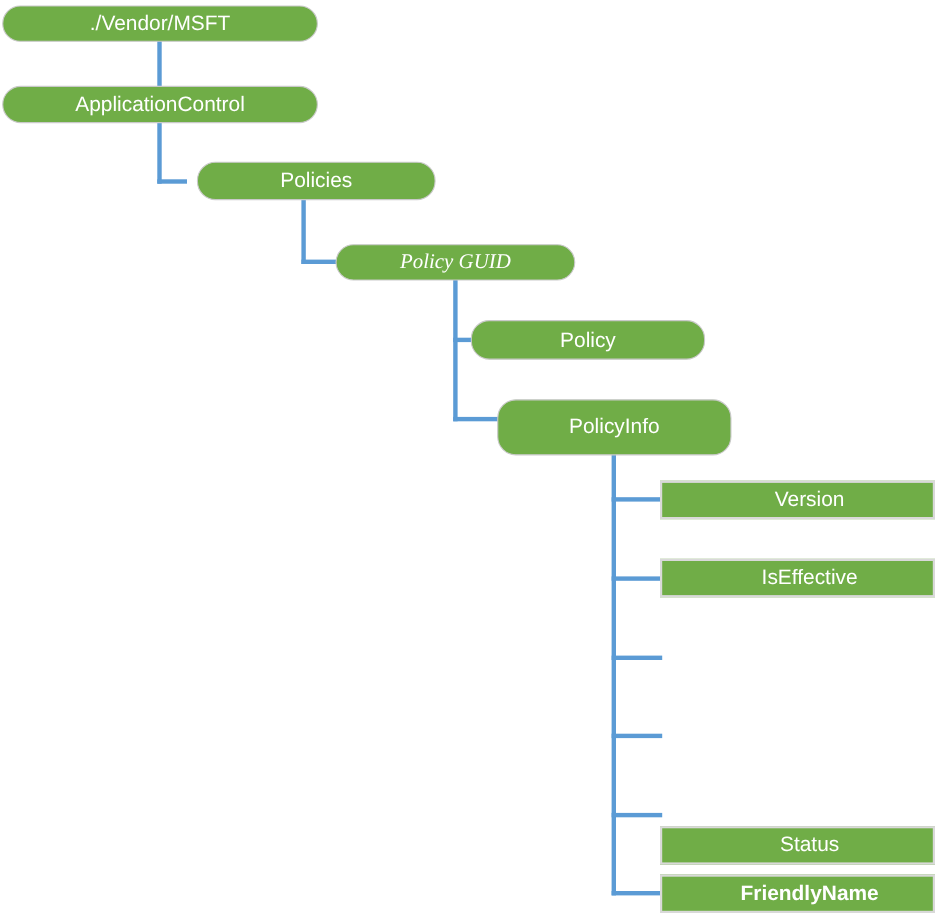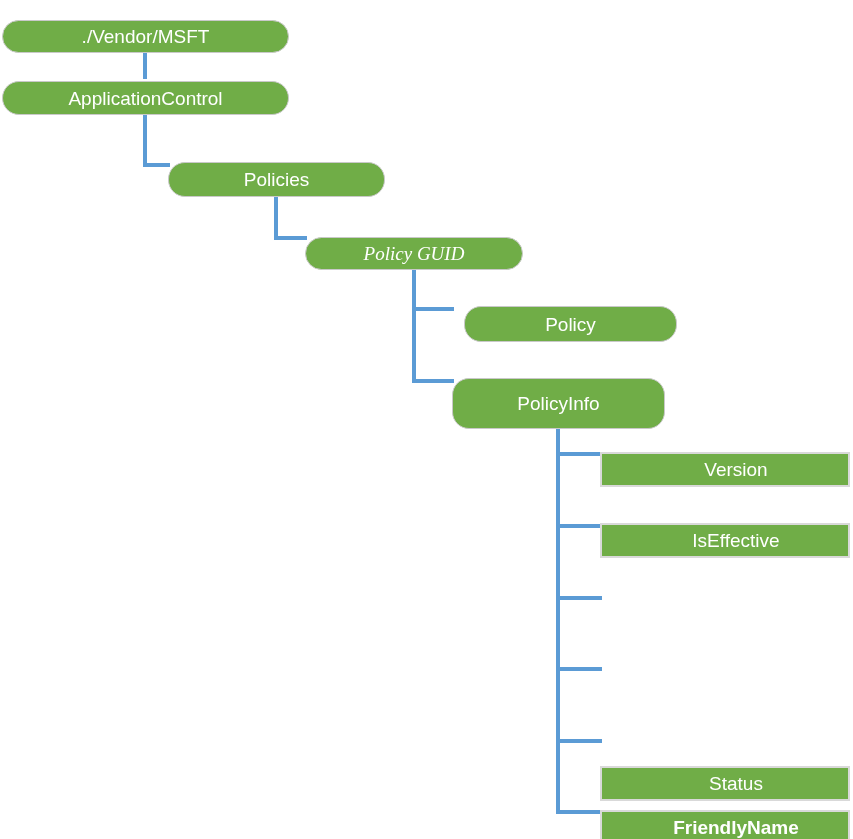--- a/index.html
+++ b/index.html
@@ -20,21 +20,20 @@
     box-sizing: border-box;
     background: var(--node-fill, #70AD47);
     color: var(--node-text, #ffffff);
     display: flex;
     align-items: center;
     justify-content: center;
     font-size: 19px;
     line-height: 1;
     white-space: nowrap;
     text-align: center;
-    margin-top: 15px;
   }
   .pill {
     border-radius: 17px;
     border: 1px solid #c9c9c9;
   }
   .rect {
     border: 2px solid #d9d9d9;
     padding-left: 22px;
   }
   .italic { font-style: italic; }
@@ -65,27 +64,27 @@
   <div class="conn v" style="left:556px; top:397px; height:417px;"></div>
   <div class="conn h" style="left:556px; top:452px; width:46px;"></div>
   <div class="conn h" style="left:556px; top:524px; width:46px;"></div>
   <div class="conn h" style="left:556px; top:596px; width:46px;"></div>
   <div class="conn h" style="left:556px; top:667px; width:46px;"></div>
   <div class="conn h" style="left:556px; top:739px; width:46px;"></div>
   <div class="conn h" style="left:556px; top:810px; width:46px;"></div>
 
   <div class="node pill" style="left:2px;   top:5px;   width:287px; height:33px;">./Vendor/MSFT</div>
 
-  <div class="node pill" style="left:2px;   top:66px;  width:287px; height:34px;">ApplicationControl</div>
+  <div class="node pill" style="left:2px;   top:78px;  width:287px; height:34px;">ApplicationControl</div>
 
-  <div class="node pill" style="left:168px; top:147px; width:217px; height:35px;">Policies</div>
+  <div class="node pill" style="left:179px; top:147px; width:217px; height:35px;">Policies</div>
 
   <div class="node pill italic" style="left:305px; top:222px; width:218px; height:33px;font-family:Liberation Serif, serif;">Policy GUID</div>
 
-  <div class="node pill" style="left:464px; top:291px; width:213px; height:36px;">Policy</div>
+  <div class="node pill" style="left:428px; top:291px; width:213px; height:36px;">Policy</div>
 
   <div class="node pill" style="left:452px; top:363px; width:213px; height:51px;">PolicyInfo</div>
 
   <div class="node rect" style="left:600px; top:437px; width:250px; height:35px;">Version</div>
 
   <div class="node rect" style="left:600px; top:508px; width:250px; height:35px;">IsEffective</div>
 
 
 
   <div class="node rect" style="left:600px; top:751px; width:250px; height:35px;">Status</div>

